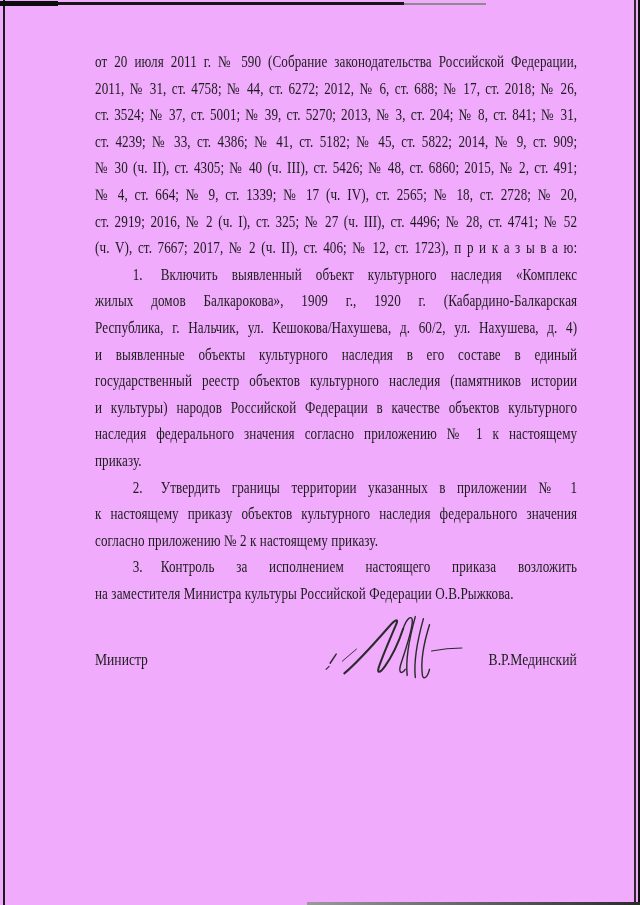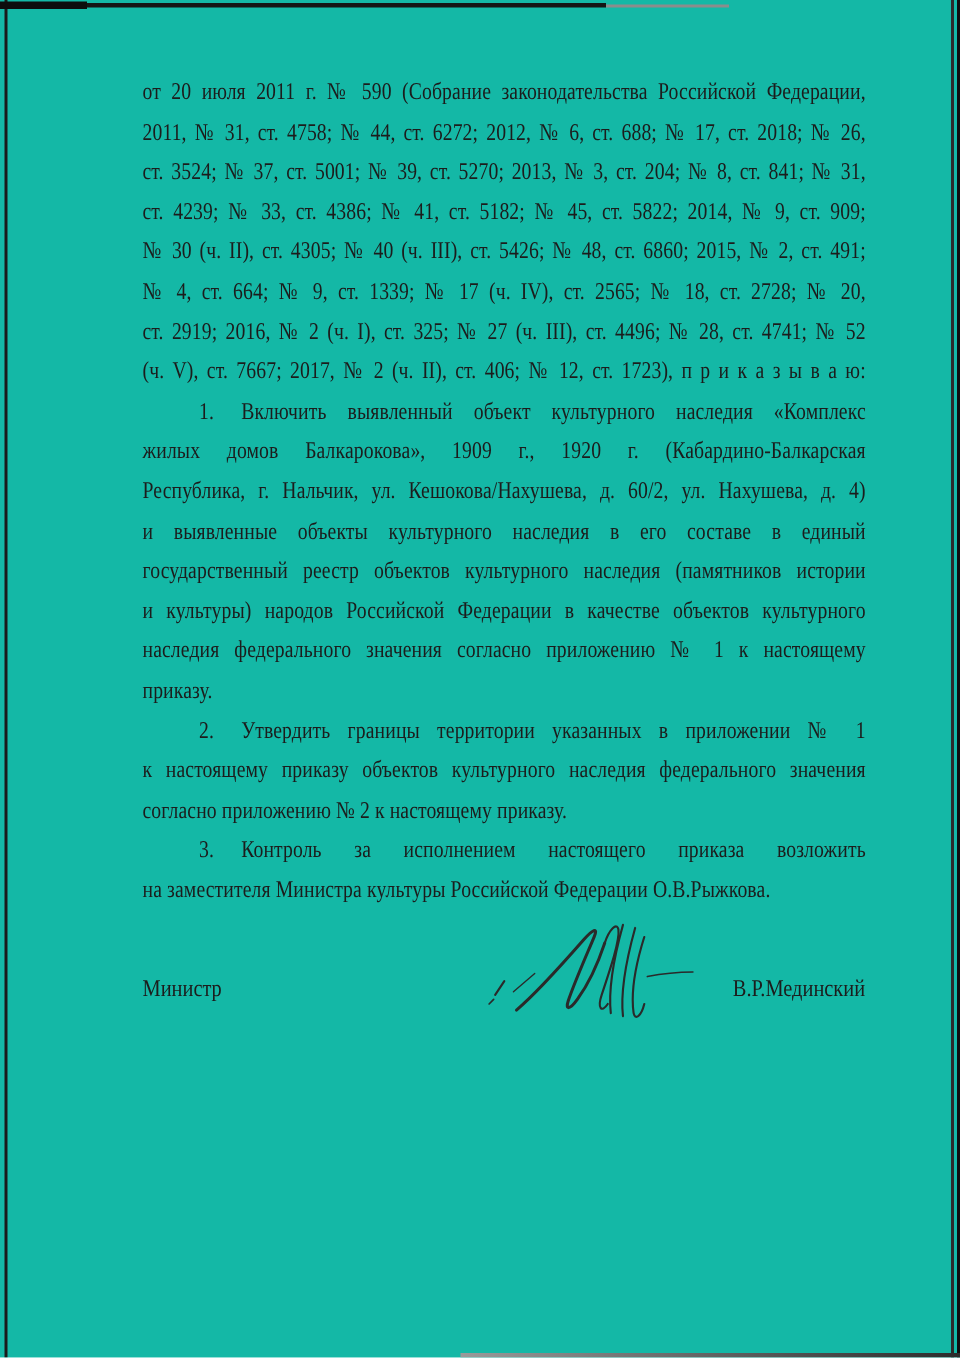--- a/index.html
+++ b/index.html
@@ -4,21 +4,21 @@
 <style>
   html, body {
     margin: 0; padding: 0;
     width: 640px; height: 905px;
     background: #ffffff;
     overflow: hidden;
   }
   .page {
     position: relative;
     width: 640px; height: 905px;
-    background: #14b8a6;
+    background: #f0abfc;
     font-family: "Liberation Serif", "DejaVu Serif", serif;
     color: #1c1c1c;
   }
   
   .edge { position: absolute; pointer-events: none; }
   .edge-left   { left: 3px; top: 0; width: 2px; height: 905px; background: #1a1a1a; }
   .edge-top-a  { left: 0; top: 2px; width: 404px; height: 3px; background: #151515; }
   .edge-top-b  { left: 0; top: 1px; width: 58px; height: 5px; background: #0d0d0d; }
   .edge-top-c  { left: 404px; top: 3px; width: 82px; height: 2px; background: #8c8c8c; }
   .edge-right-a{ left: 634px; top: 0; width: 2px; height: 905px; background: #2b2b2b; }

